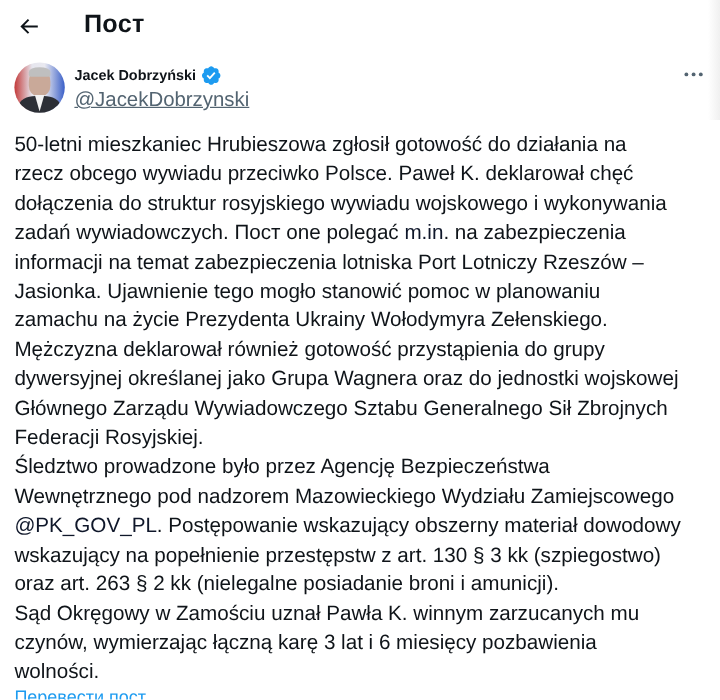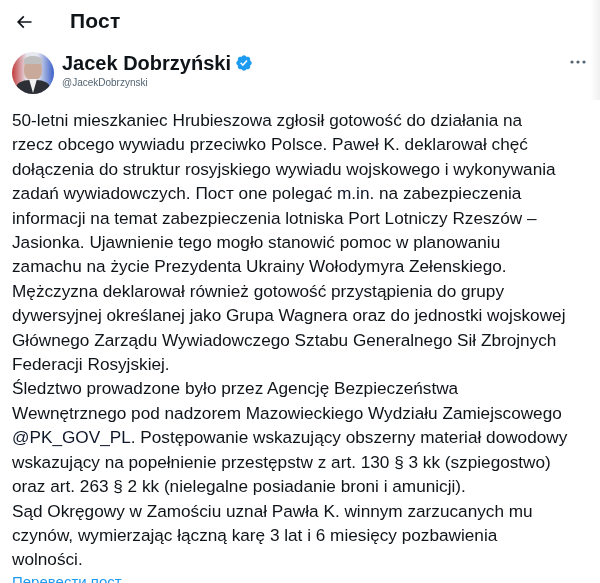--- a/index.html
+++ b/index.html
@@ -97,36 +97,37 @@
     .author-text {
       margin-left: 8px;
       display: flex;
       flex-direction: column;
     }
     .name-row {
       display: flex;
       align-items: center;
     }
     .author-name {
-      font-size: 20px;
+      font-size: 12px;
       font-weight: 700;
       color: #0f1419;
       line-height: 20px;
       cursor: pointer;
     }
     .verified {
       margin-left: 4px;
       width: 18px; height: 18px;
       display: inline-flex;
     }
     .author-handle {
-      font-size: 10px;
+      font-size: 17px;
       color: #536471;
       line-height: 20px;
       cursor: pointer;
+      text-decoration: underline;
     }
     .more-btn {
       position: absolute;
       right: 12px;
       top: 54px;
       width: 20px;
       height: 16px;
       display: flex;
       align-items: center;
       justify-content: center;

